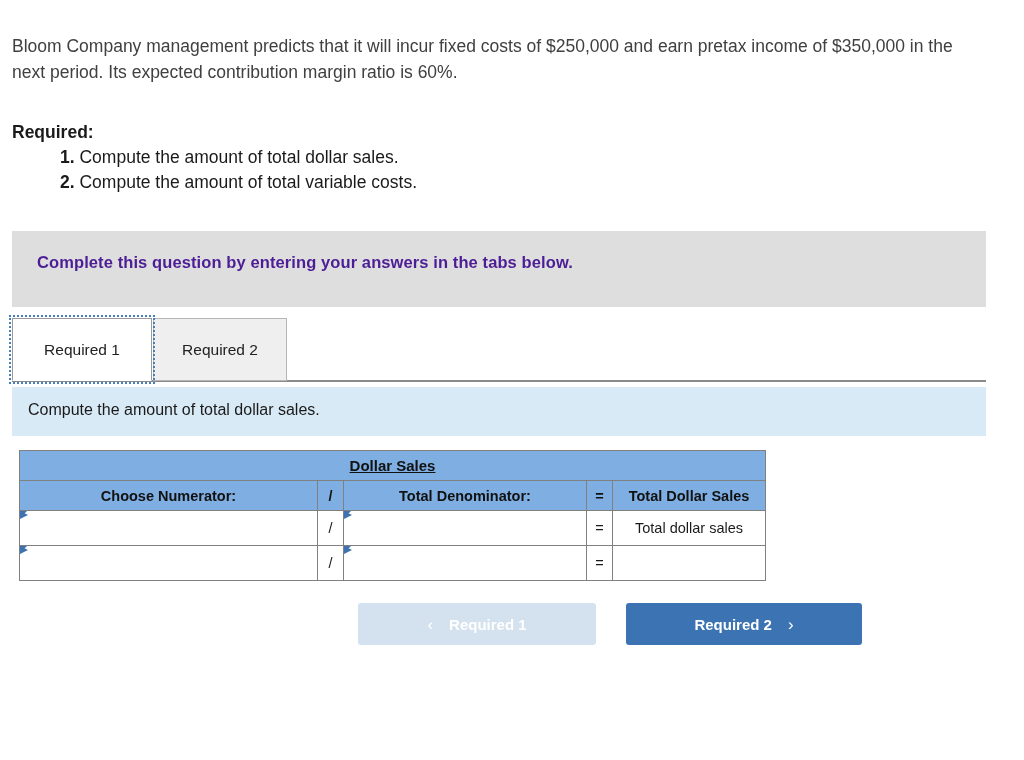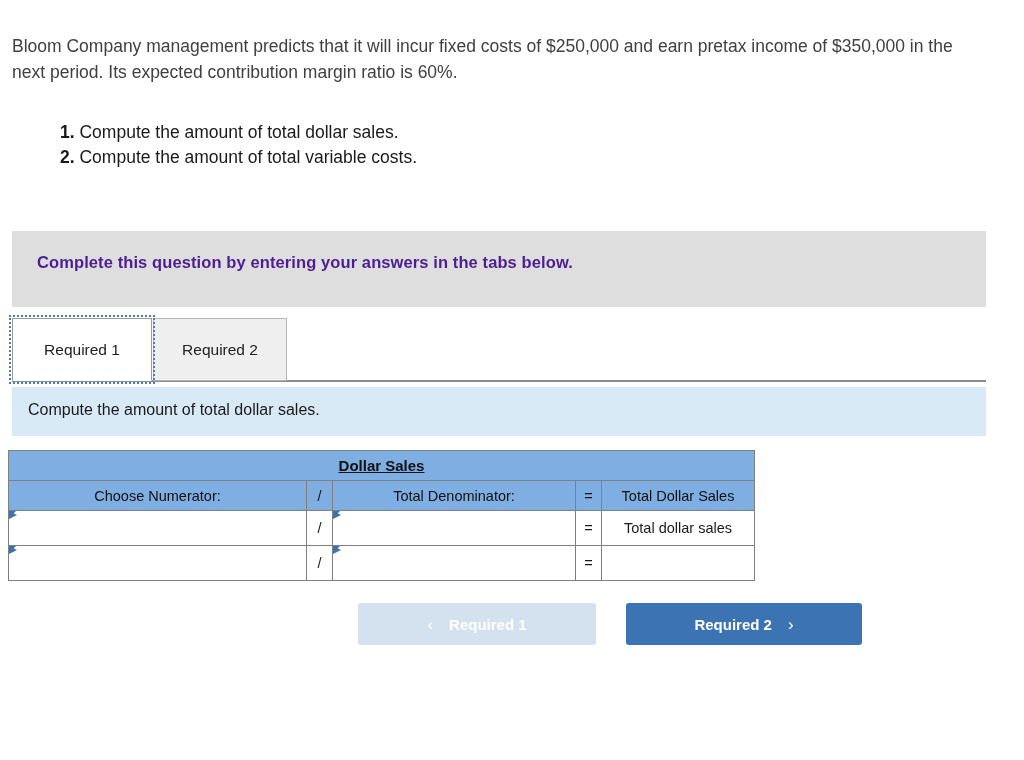--- a/index.html
+++ b/index.html
@@ -130,35 +130,35 @@
     position: absolute;
     left: 16px;
     top: 14px;
     font-size: 16px;
     color: #1a1a1a;
   }
 
   
   #answer-table {
     position: absolute;
-    left: 8px;
+    left: 19px;
     top: 450px;
     border-collapse: collapse;
     table-layout: fixed;
     font-size: 14.5px;
     padding-left: 24px;
   }
   #answer-table td, #answer-table th {
     border: 1px solid #808080;
     padding: 0;
     box-sizing: border-box;
   }
   #answer-table .th-cell {
     background: #7eaee2;
-    font-weight: normal;
+    font-weight: bold;
     color: #111111;
     text-align: center;
     height: 30px;
     font-size: 14.5px;
   }
   #answer-table .title-cell {
     background: #7eaee2;
     font-weight: bold;
     color: #111111;
     text-align: center;
@@ -257,20 +257,21 @@
     font-weight: normal;
     line-height: 1;
   }
 </style>
 </head>
 <body>
 
 <div id="problem-statement">Bloom Company management predicts that it will incur fixed costs of $250,000 and earn pretax income of $350,000 in the next period. Its expected contribution margin ratio is 60%.</div>
 
 <div id="required-block">
+  <div class="req-heading">Required:</div>
   <div class="req-line">
     <span class="req-num">1.</span>
     <span>Compute the amount of total dollar sales.</span>
   </div>
   <div class="req-line">
     <span class="req-num">2.</span>
     <span>Compute the amount of total variable costs.</span>
   </div>
 </div>
 

